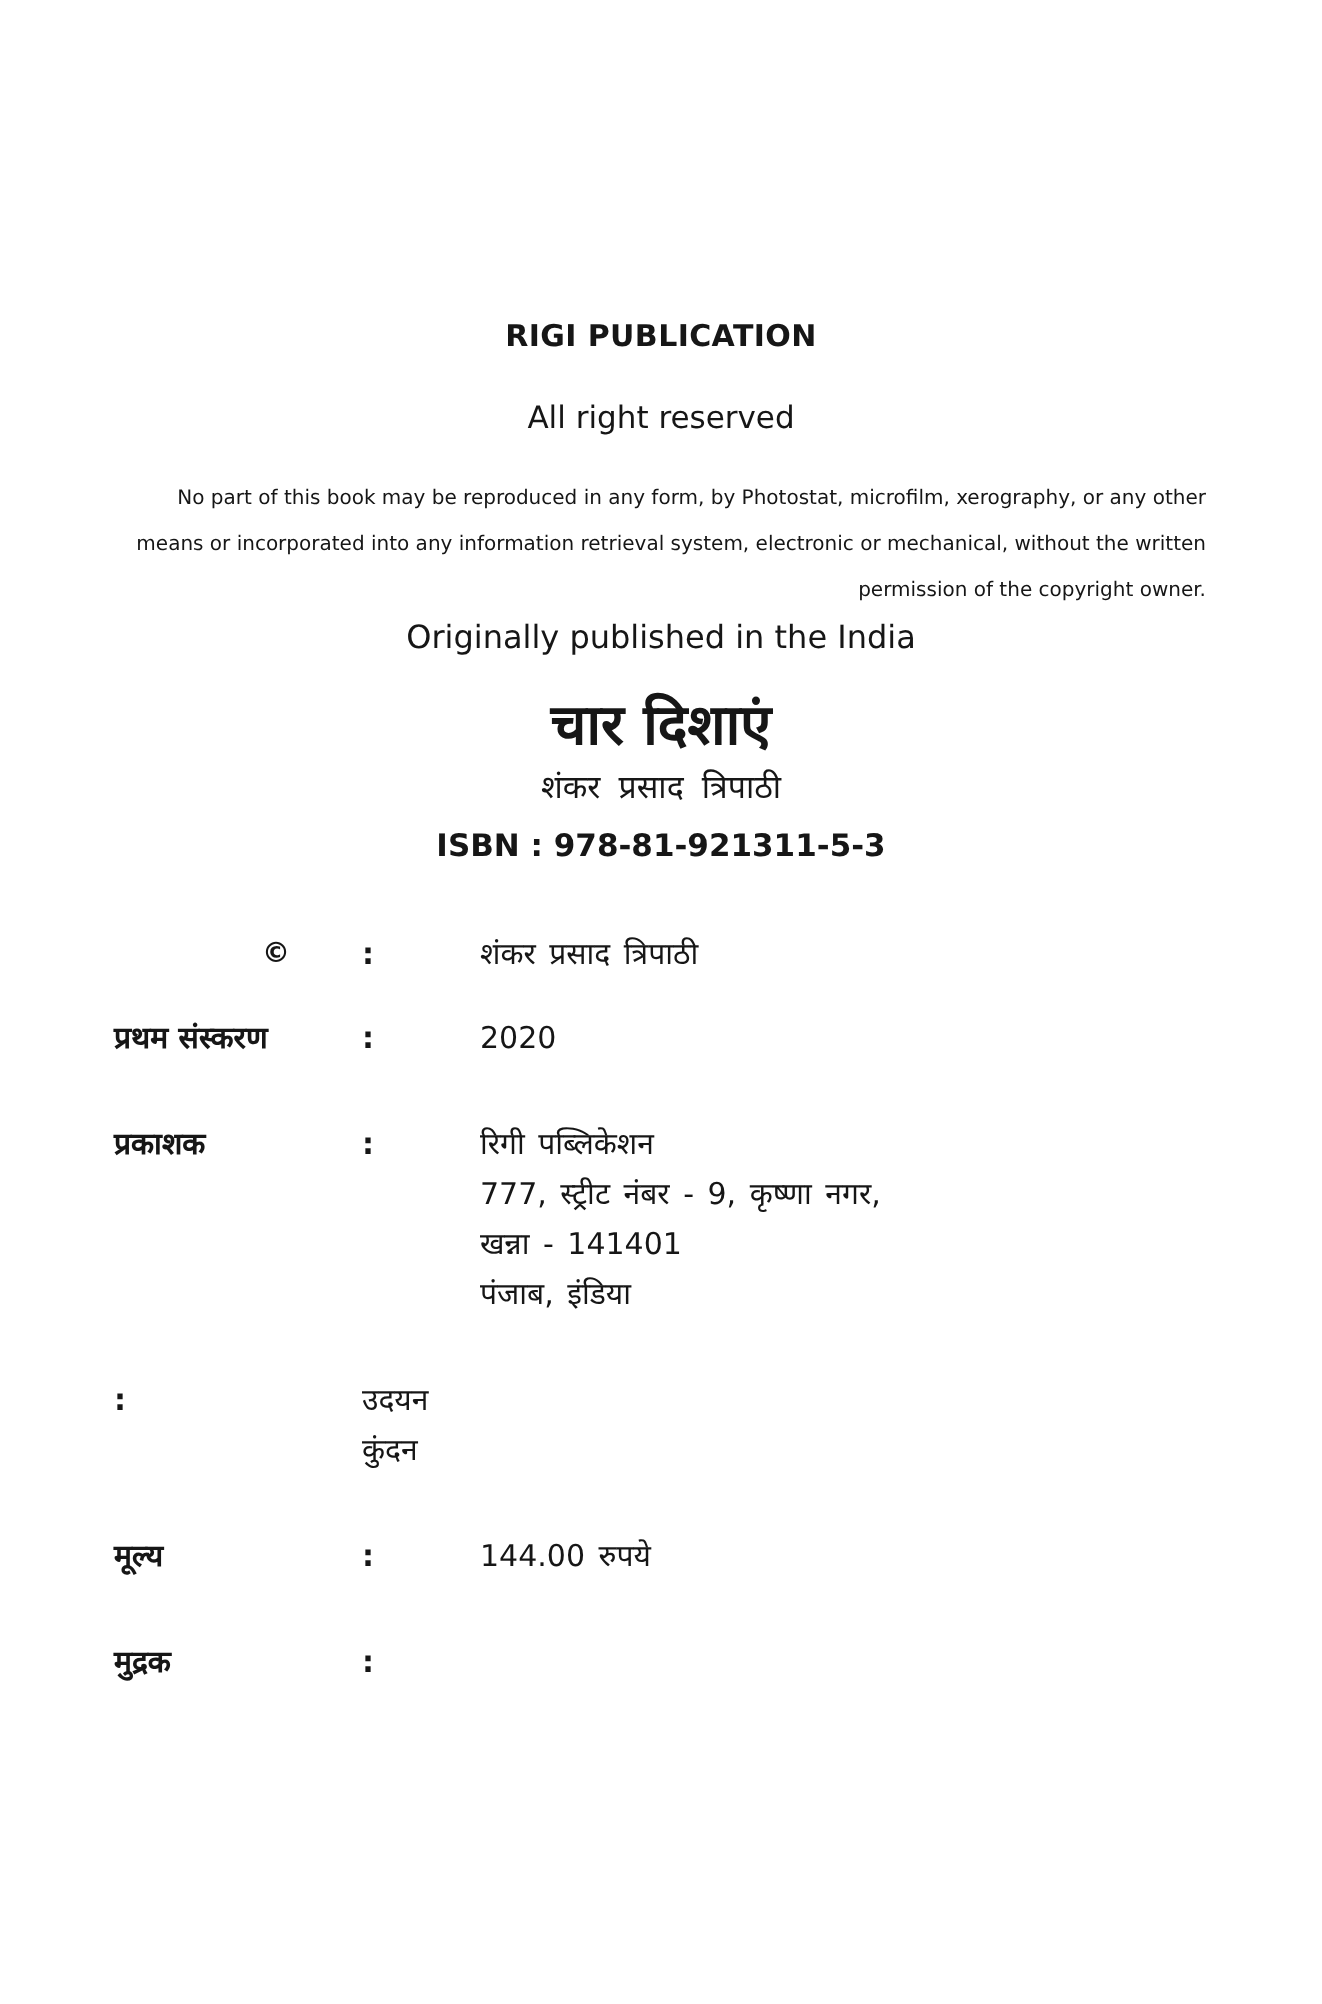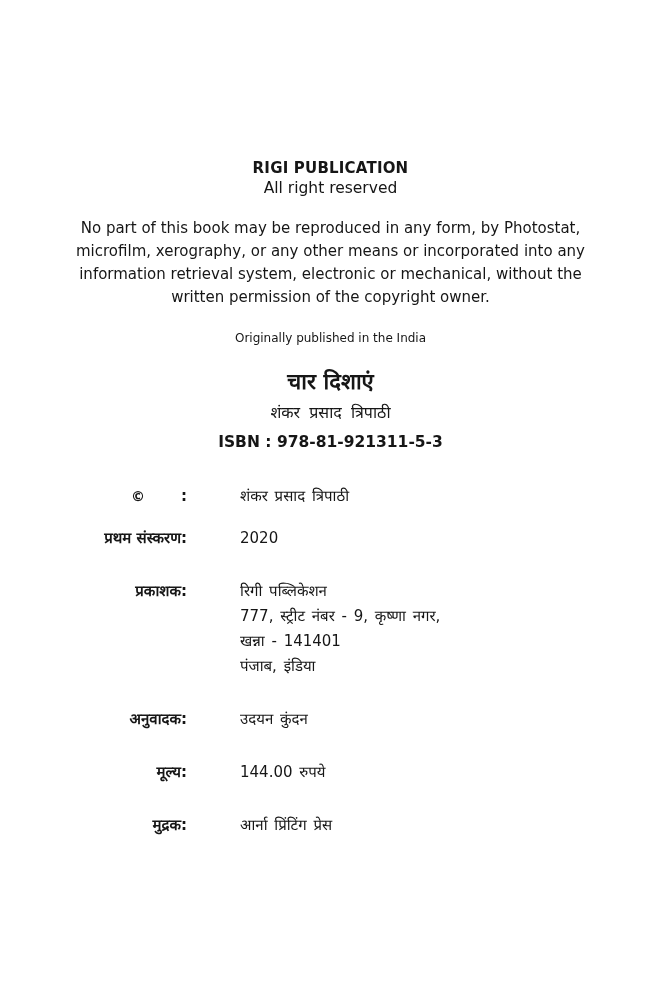--- a/index.html
+++ b/index.html
@@ -19,38 +19,39 @@
     padding-top: 158px;
   }
   .center { text-align: center; }
   .pub-header {
     font-size: 15px;
     font-weight: 700;
     line-height: 20px;
     letter-spacing: 0.2px;
   }
   .rights {
+    margin-top: 21px;
     font-size: 15.5px;
     line-height: 20px;
   }
   .notice {
     margin: 19px auto 0 auto;
     max-width: 545px;
-    font-size: 15px;
+    font-size: 10px;
     line-height: 23px;
-    text-align: center;
+    text-align: right;
   }
   .origin {
-    margin-top: 19px;
-    font-size: 12px;
+    margin-top: 2px;
+    font-size: 16px;
     line-height: 20px;
   }
   .book-title {
     margin-top: 20px;
-    font-size: 22px;
+    font-size: 28px;
     font-weight: 700;
     line-height: 28px;
   }
   .book-author {
     margin-top: 6px;
     font-size: 16px;
     line-height: 22px;
     word-spacing: 4px;
   }
   .isbn {
@@ -64,21 +65,21 @@
     padding-left: 57px;
   }
   .row {
     display: grid;
     grid-template-columns: 124px 59px 1fr;
     font-size: 15px;
     line-height: 25px;
   }
   .row + .row { margin-top: 17px; }
   .row.gap-lg { margin-top: 28px; }
-  .cell.label { font-weight: 700; text-align: right; }
+  .cell.label { font-weight: 700; }
   .cell.label.copyright-cell {
     text-align: right;
     padding-right: 36px;
     font-weight: 700;
     font-size: 14px;
   }
   .cell.colon { font-weight: 700; }
   .cell.value { word-spacing: 2px; }
 </style>
 </head>
@@ -119,31 +120,29 @@
       <div class="cell colon">:</div>
       <div class="cell value">
         <div>रिगी पब्लिकेशन</div>
         <div>777, स्ट्रीट नंबर - 9, कृष्णा नगर,</div>
         <div>खन्ना - 141401</div>
         <div>पंजाब, इंडिया</div>
       </div>
     </div>
 
     <div class="row gap-lg">
-      <div class="cell label">अनुवादक</div>
       <div class="cell colon">:</div>
       <div class="cell value">उदयन कुंदन</div>
     </div>
 
     <div class="row gap-lg">
       <div class="cell label">मूल्य</div>
       <div class="cell colon">:</div>
       <div class="cell value">144.00 रुपये</div>
     </div>
 
     <div class="row gap-lg">
       <div class="cell label">मुद्रक</div>
       <div class="cell colon">:</div>
-      <div class="cell value">आर्ना प्रिंटिंग प्रेस</div>
     </div>
 
   </div>
 </div>
 
 </body></html>

